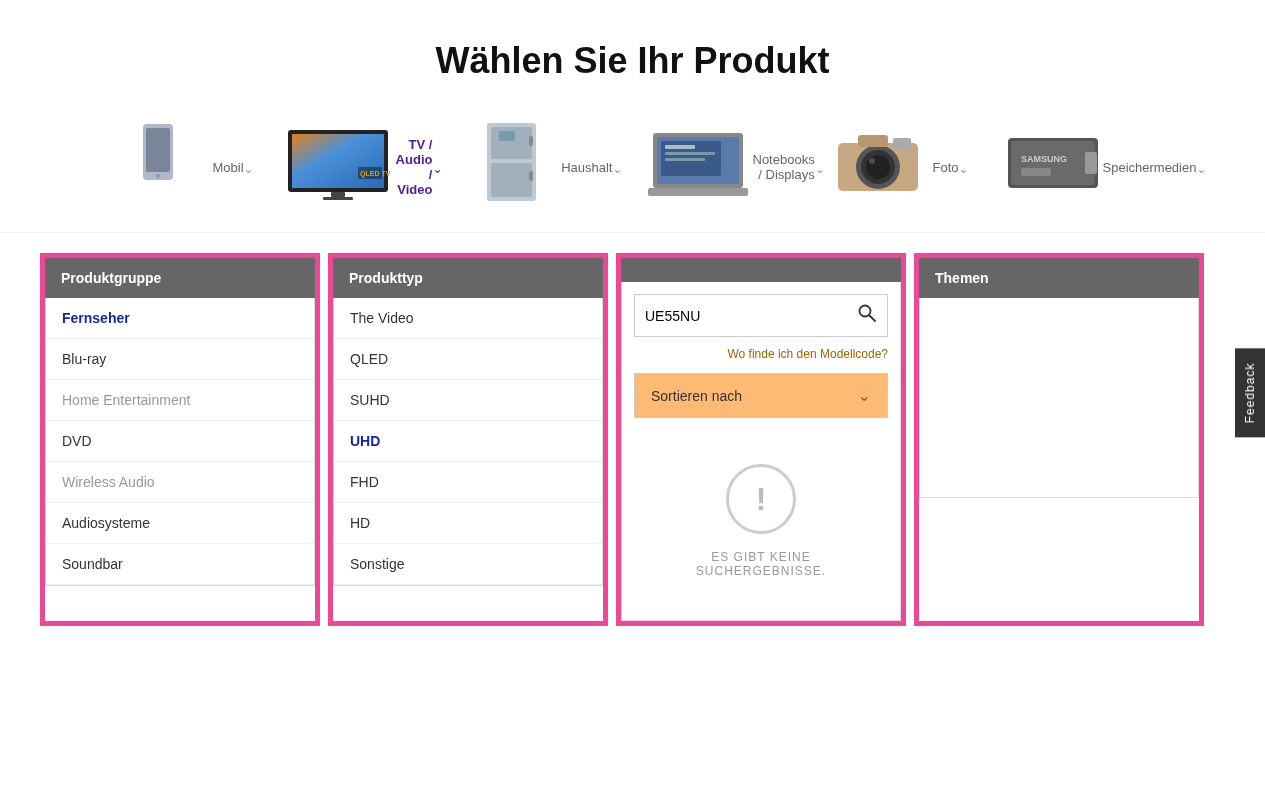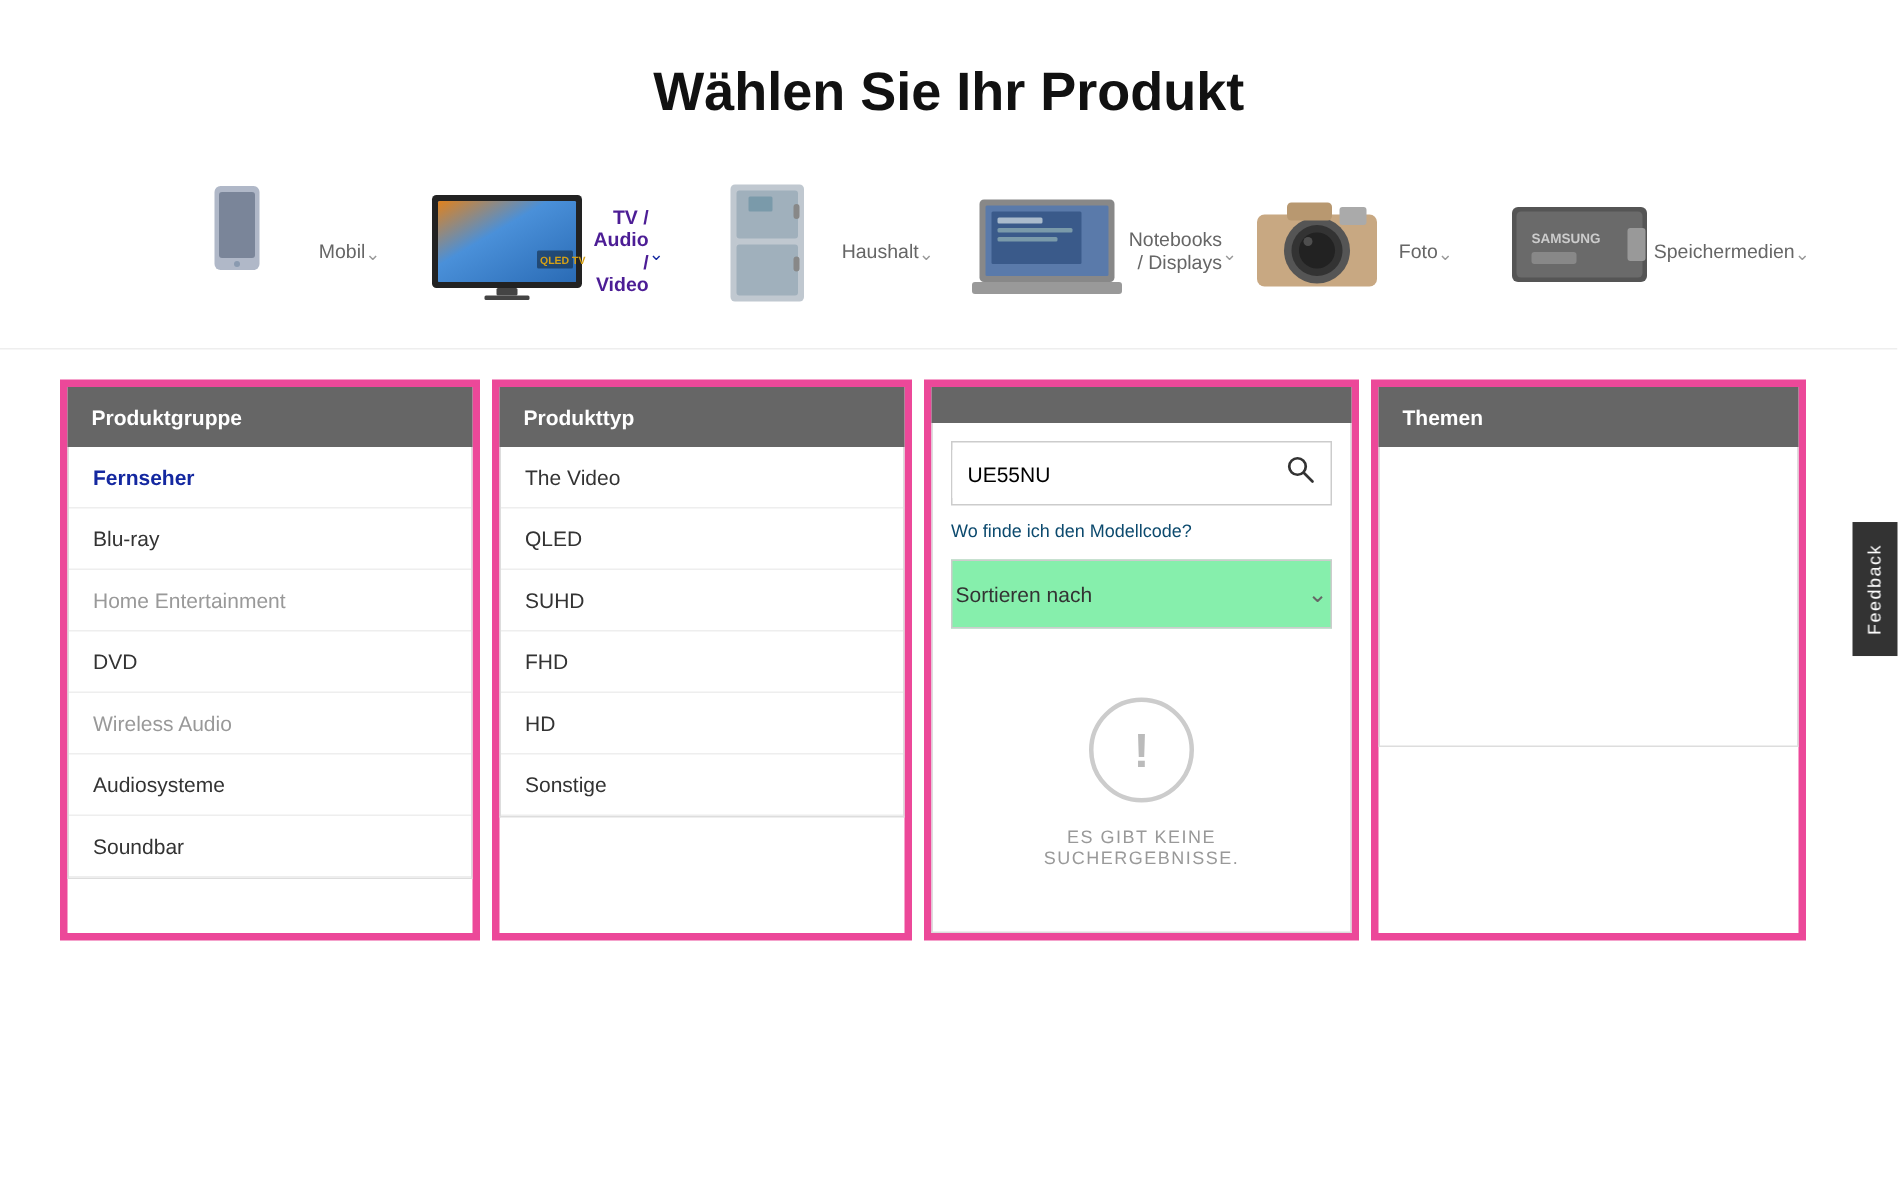--- a/index.html
+++ b/index.html
@@ -169,34 +169,35 @@
     }
     .search-icon-btn {
       background: none;
       border: none;
       cursor: pointer;
       padding: 8px 10px;
       font-size: 18px;
       color: #333;
     }
     .model-code-link {
-      color: #0c4a6e;
+      color: #a16207;
       font-size: 12px;
       text-decoration: none;
       display: block;
       margin-bottom: 12px;
       cursor: pointer;
+      text-align: right;
     }
 
     .sort-dropdown {
       display: flex;
       align-items: center;
       justify-content: space-between;
-      padding: 12px 2px;
-      background: #86efac;
+      padding: 12px 16px;
+      background: #fdba74;
       border: 1px solid #ccc;
       cursor: pointer;
       margin-bottom: 16px;
       font-size: 14px;
       color: #333;
     }
     .sort-chevron {
       font-size: 16px;
       color: #666;
     }
@@ -396,20 +397,21 @@
       <li>Soundbar</li>
     </ul>
   </div>
 
   <div class="panel produkttyp-panel">
     <div class="panel-header">Produkttyp</div>
     <ul class="produkttyp-list">
       <li>The Video</li>
       <li>QLED</li>
       <li>SUHD</li>
+      <li class="active">UHD</li>
       <li>FHD</li>
       <li>HD</li>
       <li>Sonstige</li>
     </ul>
   </div>
 
   <div class="panel search-panel">
     <div class="panel-header" style="background:#666; color:#fff; padding:12px 16px; font-size:14px; font-weight:bold;"></div>
     <div class="search-panel-inner">
       <div class="search-input-wrapper">

